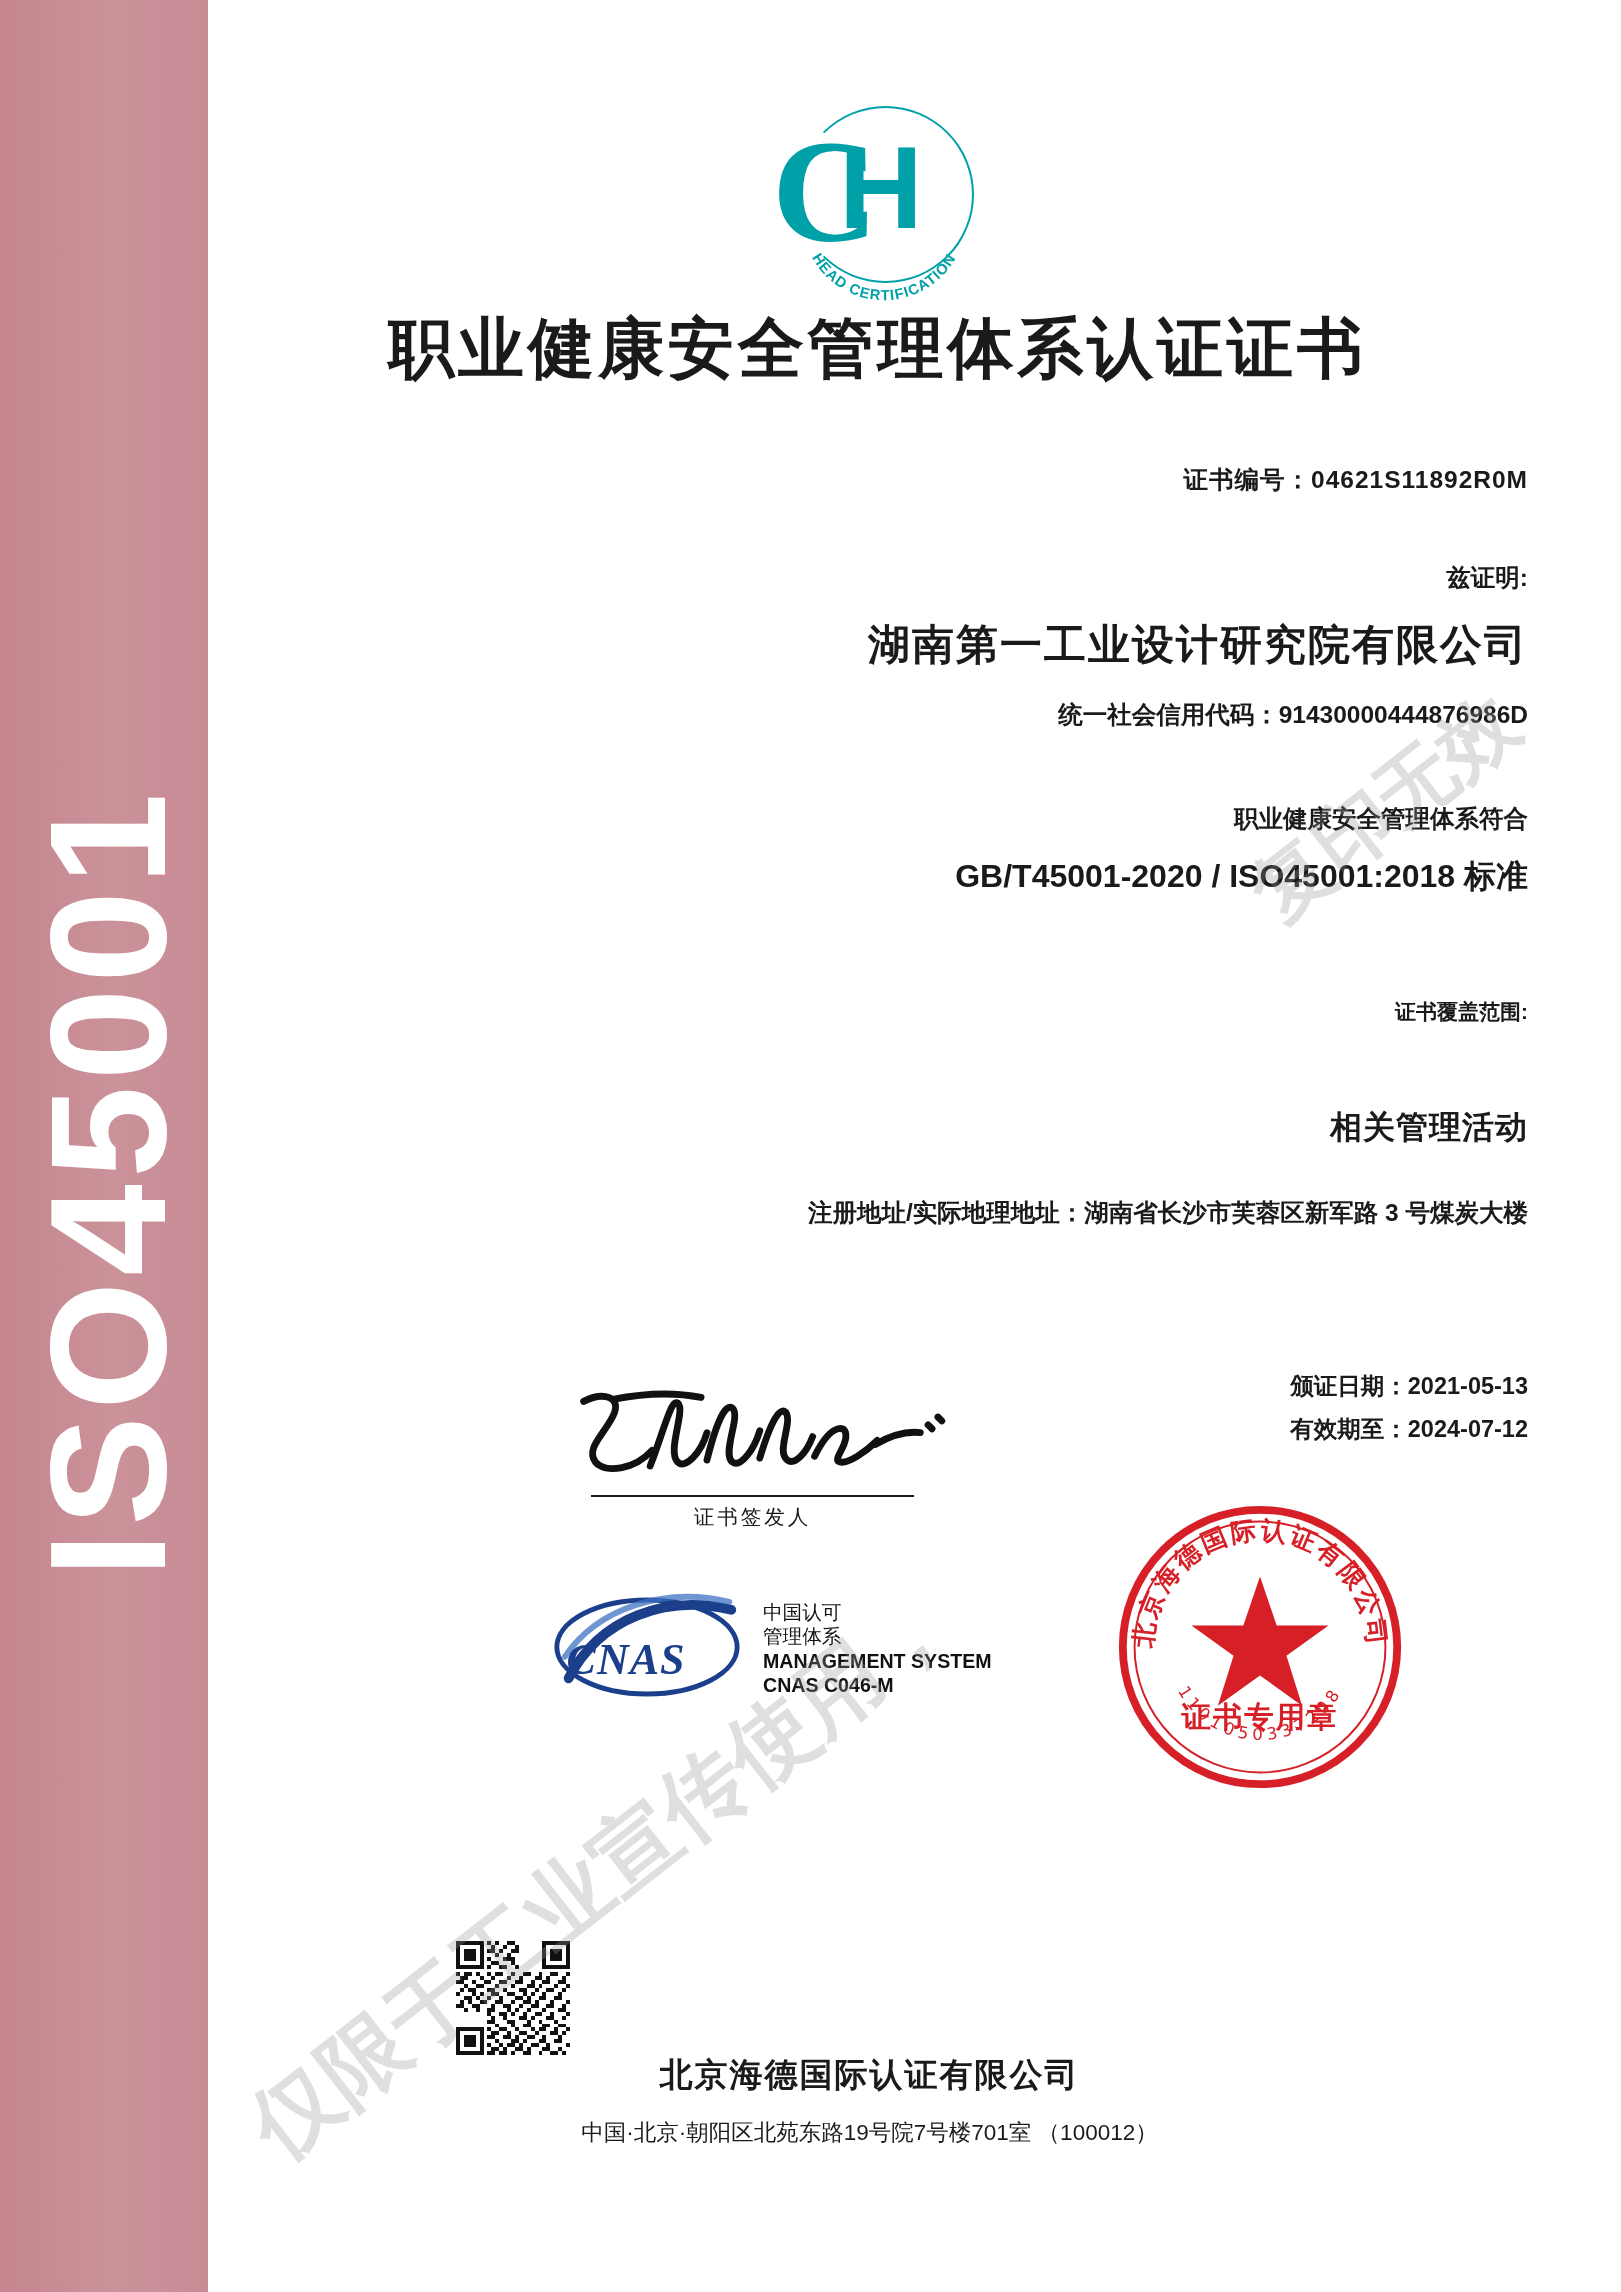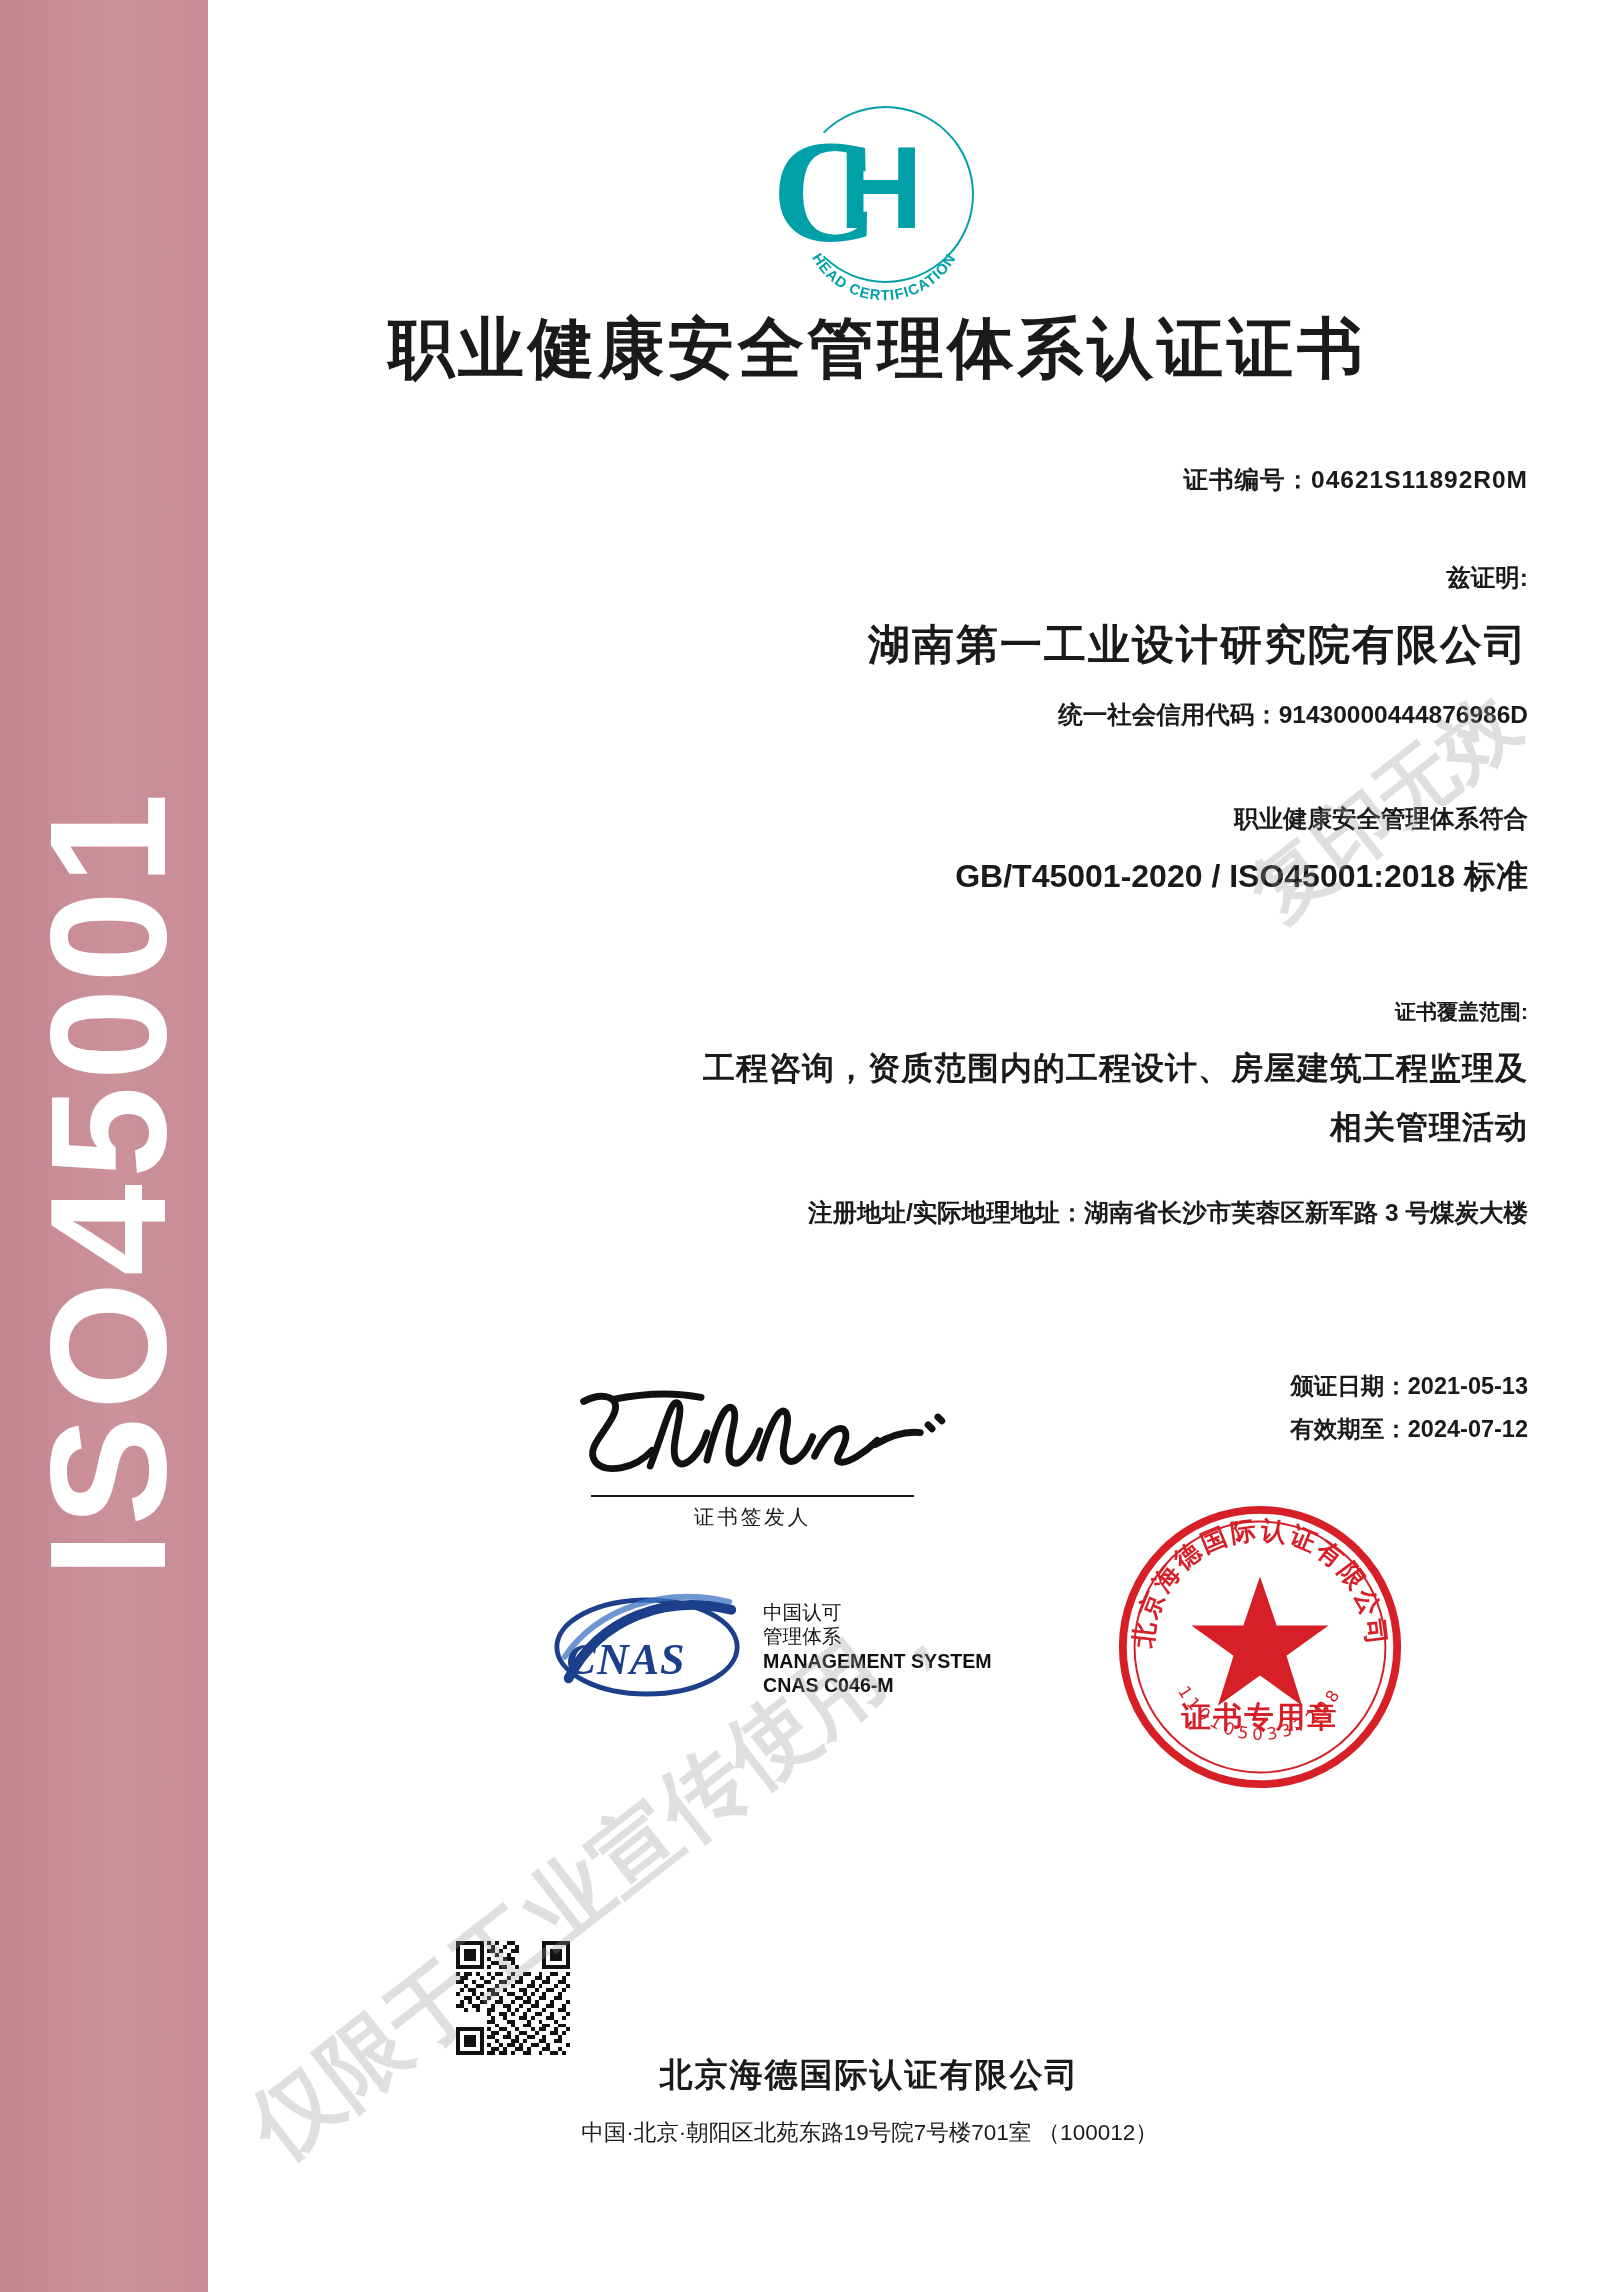--- a/index.html
+++ b/index.html
@@ -270,21 +270,20 @@
   <div class="r" id="hereby">兹证明:</div>
 
   <div class="r" id="company">湖南第一工业设计研究院有限公司</div>
 
   <div class="r" id="credit">统一社会信用代码：91430000444876986D</div>
 
   <div class="r" id="conform">职业健康安全管理体系符合</div>
   <div class="r" id="standard">GB/T45001-2020 / ISO45001:2018 标准</div>
 
   <div class="r" id="scope-label">证书覆盖范围:</div>
-  <div class="r" id="scope-l1">工程咨询，资质范围内的工程设计、房屋建筑工程监理及</div>
   <div class="r" id="scope-l2">相关管理活动</div>
 
   <div class="r" id="address">注册地址/实际地理地址：湖南省长沙市芙蓉区新军路 3 号煤炭大楼</div>
 
   <div class="r" id="issue-date">颁证日期：2021-05-13</div>
   <div class="r" id="expire-date">有效期至：2024-07-12</div>
 
   <div id="sig-wrap">
     <svg id="sig-svg" width="412" height="137" viewBox="0 0 420 140">
       <g fill="none" stroke="#111" stroke-width="7" stroke-linecap="round" stroke-linejoin="round">

